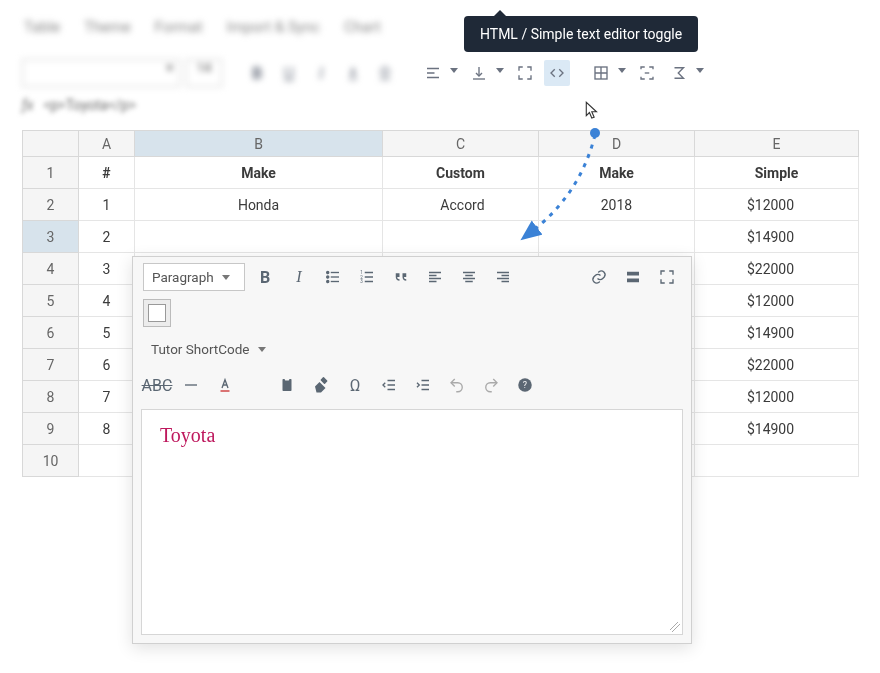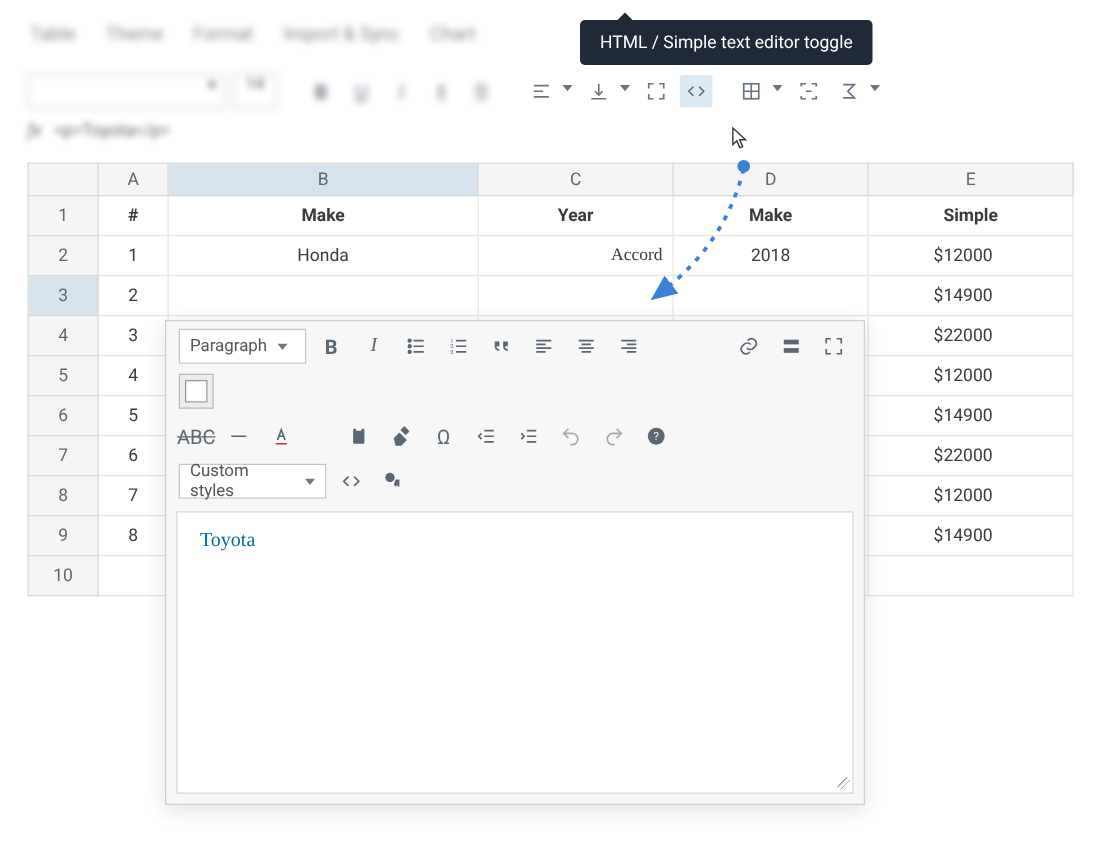--- a/index.html
+++ b/index.html
@@ -137,21 +137,21 @@
     background: #d7e3ec;
   }
   td.cell {
     border: 1px solid #e5e5e5;
     height: 32px;
     padding: 0 8px;
     text-align: center;
     color: #3b3b3b;
   }
   td.cell.right { padding-right: 20px;}
-  td.cell.left { text-align: right; padding-left: 12px; font-family: Liberation Serif, serif;}
+  td.cell.left { text-align: center; padding-left: 12px;}
   tr.hdrrow td.cell { font-weight: 700; }
   th.rowhdr.sel { background: #d7e3ec; }
 
   
   .editor-card {
     position: absolute;
     left: 132px; top: 256px;
     width: 560px;
     height: 388px;
     background: #f7f7f7;
@@ -201,22 +201,22 @@
     width:18px;height:18px;border:1px solid #999;background:#fff;
   }
 
   .editor-content {
     flex:1;
     margin: 4px 8px 8px 8px;
     background:#fff;
     border:1px solid #d6d6d6;
     padding: 14px 18px;
     font-family: Georgia, "Times New Roman", serif;
-    font-size: 16px;
-    color:#0369a1;
+    font-size: 20px;
+    color:#be185d;
     position:relative;
   }
   .resize-handle {
     position:absolute; right:2px; bottom:2px;
     width:10px;height:10px;
     background:
       linear-gradient(135deg, transparent 0 5px, #aaa 5px 6px, transparent 6px 8px, #aaa 8px 9px, transparent 9px);
   }
 
   
@@ -374,21 +374,21 @@
         <th class="colhdr">C</th>
         <th class="colhdr">D</th>
         <th class="colhdr">E</th>
       </tr>
     </thead>
     <tbody>
       <tr class="hdrrow">
         <th class="rowhdr">1</th>
         <td class="cell">#</td>
         <td class="cell">Make</td>
-        <td class="cell">Year</td>
+        <td class="cell">Custom</td>
         <td class="cell">Make</td>
         <td class="cell">Simple</td>
       </tr>
       <tr>
         <th class="rowhdr">2</th>
         <td class="cell">1</td>
         <td class="cell">Honda</td>
         <td class="cell left">Accord</td>
         <td class="cell">2018</td>
         <td class="cell right">$12000</td>
@@ -530,20 +530,26 @@
         </svg>
     </span>
   </div>
 
   <div class="editor-row">
     <div class="toolbox-btn">
       <div class="toolbox-inner"></div>
     </div>
   </div>
 
+  <div class="editor-row">
+    <div class="combo" style="border:none;background:transparent">
+      <span>Tutor ShortCode</span>
+      <span class="tri"></span>
+    </div>
+  </div>
 
   <div class="editor-row">
     <span class="ed-btn" style="font-size:16px">
         <s>ABC</s>
       </span>
     <span class="ed-btn">
       <svg viewBox="0 0 24 24">
           <path d="M4 12h16"></path>
         </svg>
     </span>
@@ -594,35 +600,18 @@
         </svg>
     </span>
     <span class="ed-btn filled">
       <svg viewBox="0 0 24 24">
           <circle cx="12" cy="12" r="9"></circle>
           <text x="12" y="16" font-size="12" text-anchor="middle" fill="#f7f7f7" stroke="none">?</text>
         </svg>
     </span>
   </div>
 
-  <div class="editor-row">
-    <div class="combo" style="width:118px">
-      <span>Custom styles</span>
-      <span class="tri"></span>
-    </div>
-    <span class="ed-btn">
-      <svg viewBox="0 0 24 24">
-          <path d="M9 7l-5 5 5 5M15 7l5 5-5 5"></path>
-        </svg>
-    </span>
-    <span class="ed-btn filled">
-      <svg viewBox="0 0 24 24">
-          <circle cx="8" cy="8" r="5"></circle>
-          <path d="M14 10h4v8l-3-2v2l-3-2z"></path>
-        </svg>
-    </span>
-  </div>
 
   <div class="editor-content">
     <span>Toyota</span>
     <div class="resize-handle"></div>
   </div>
 </div>
 
 </body></html>

